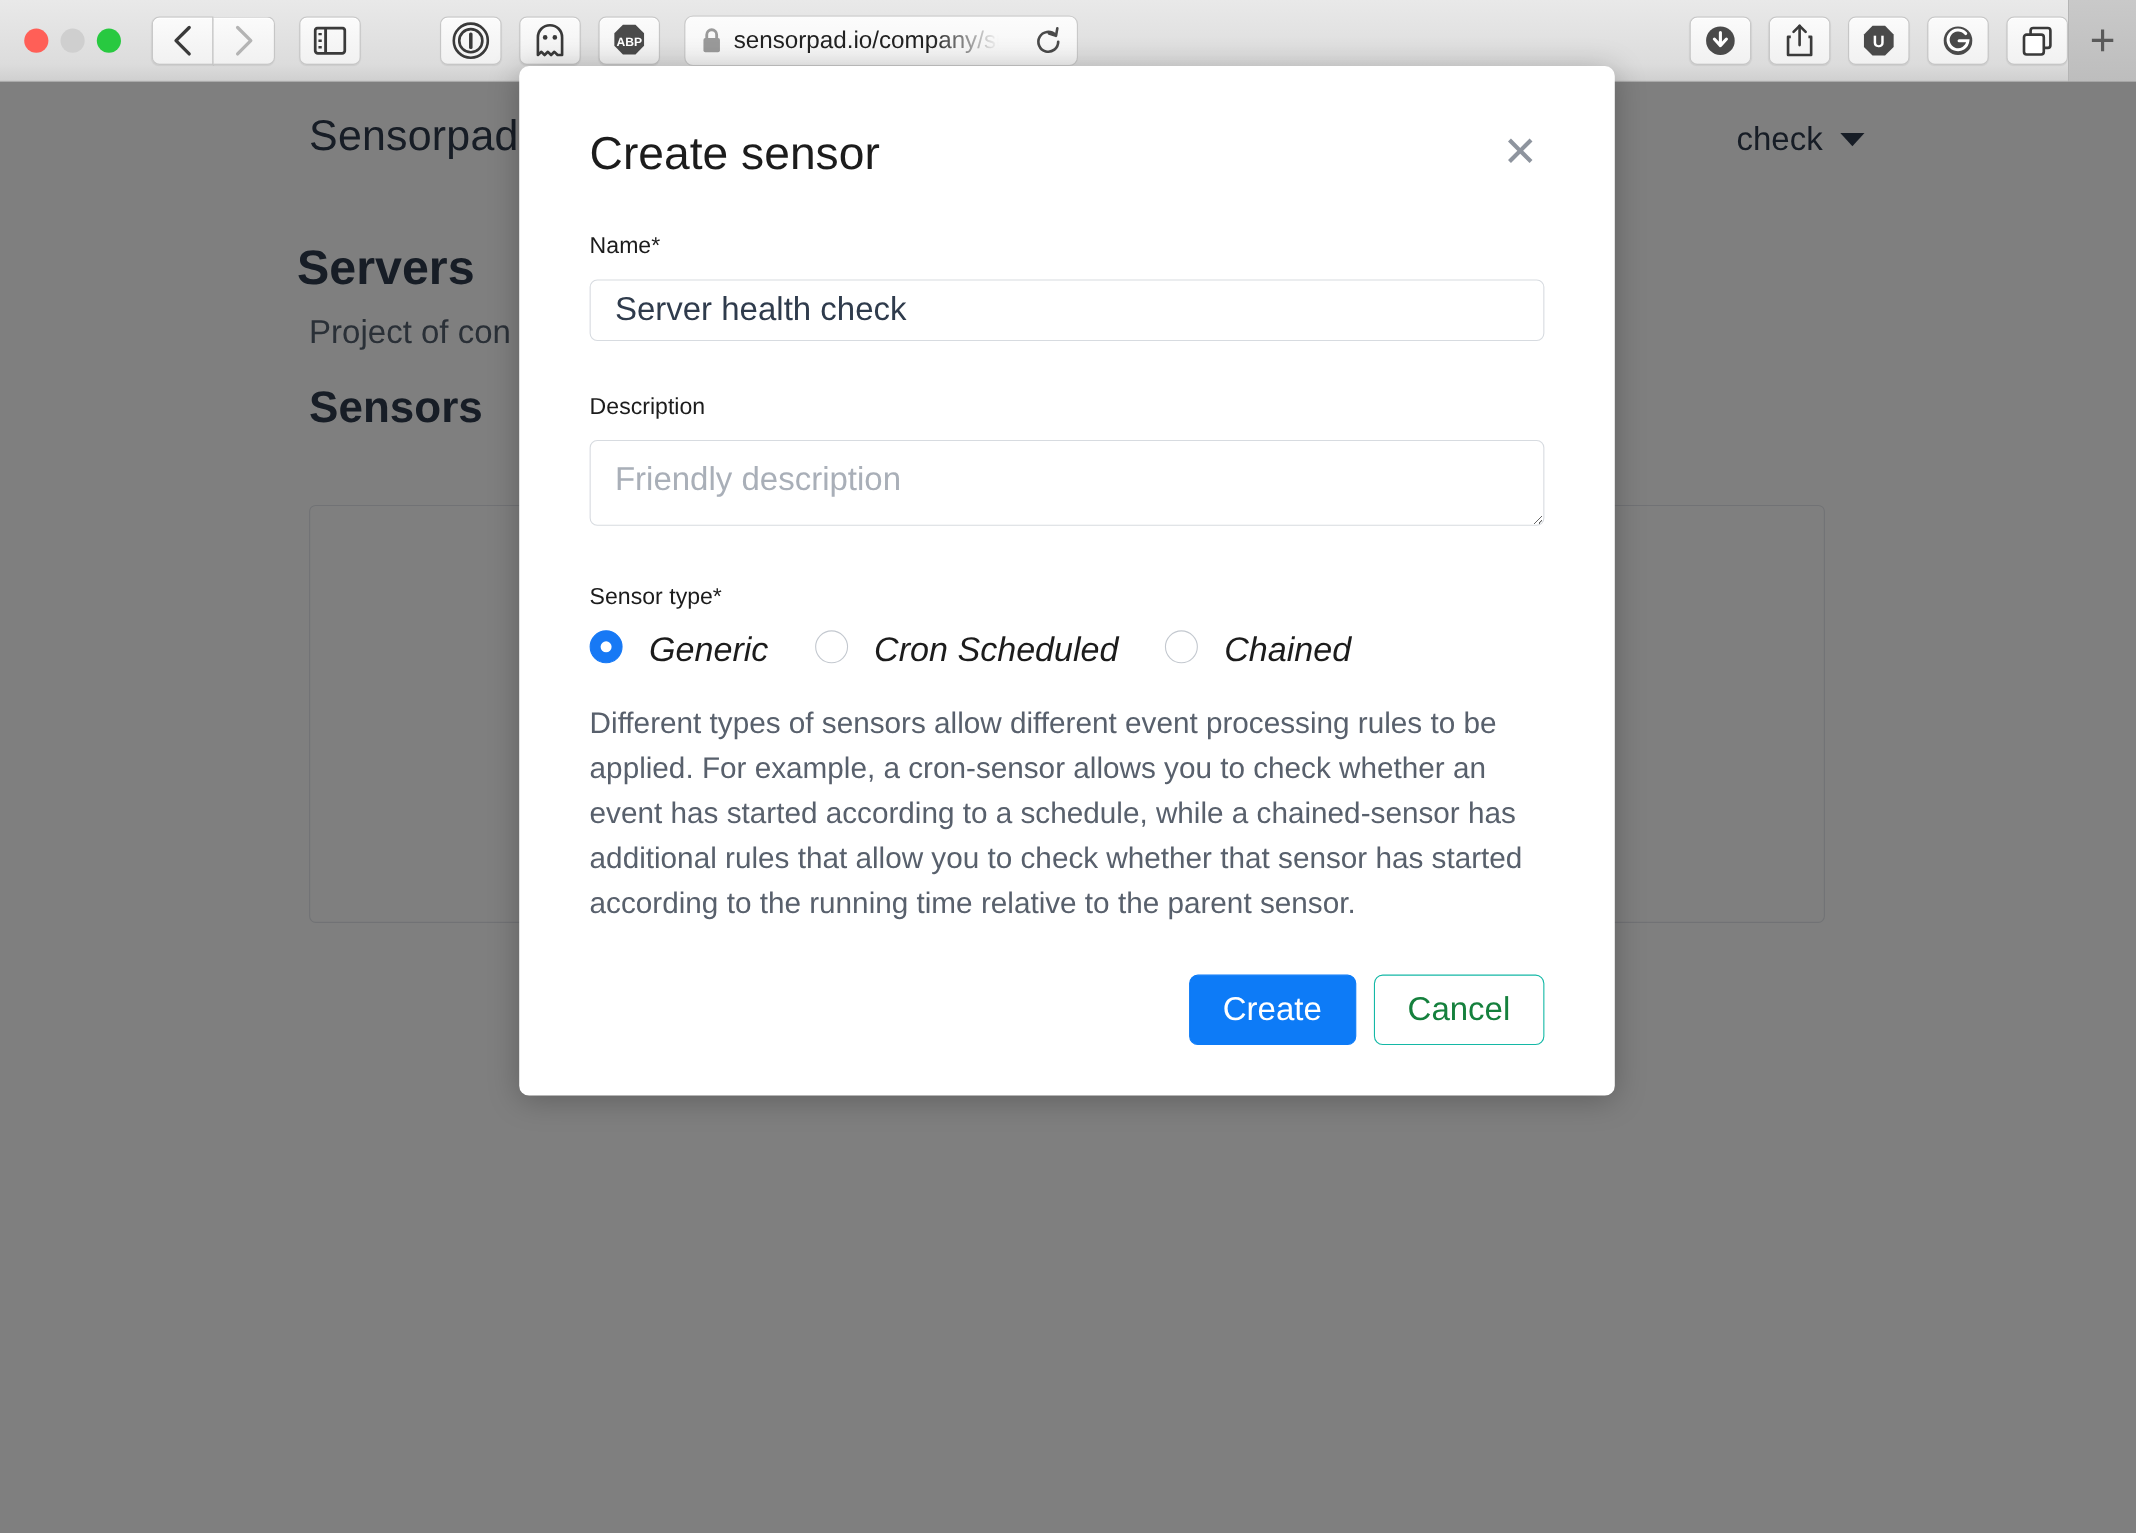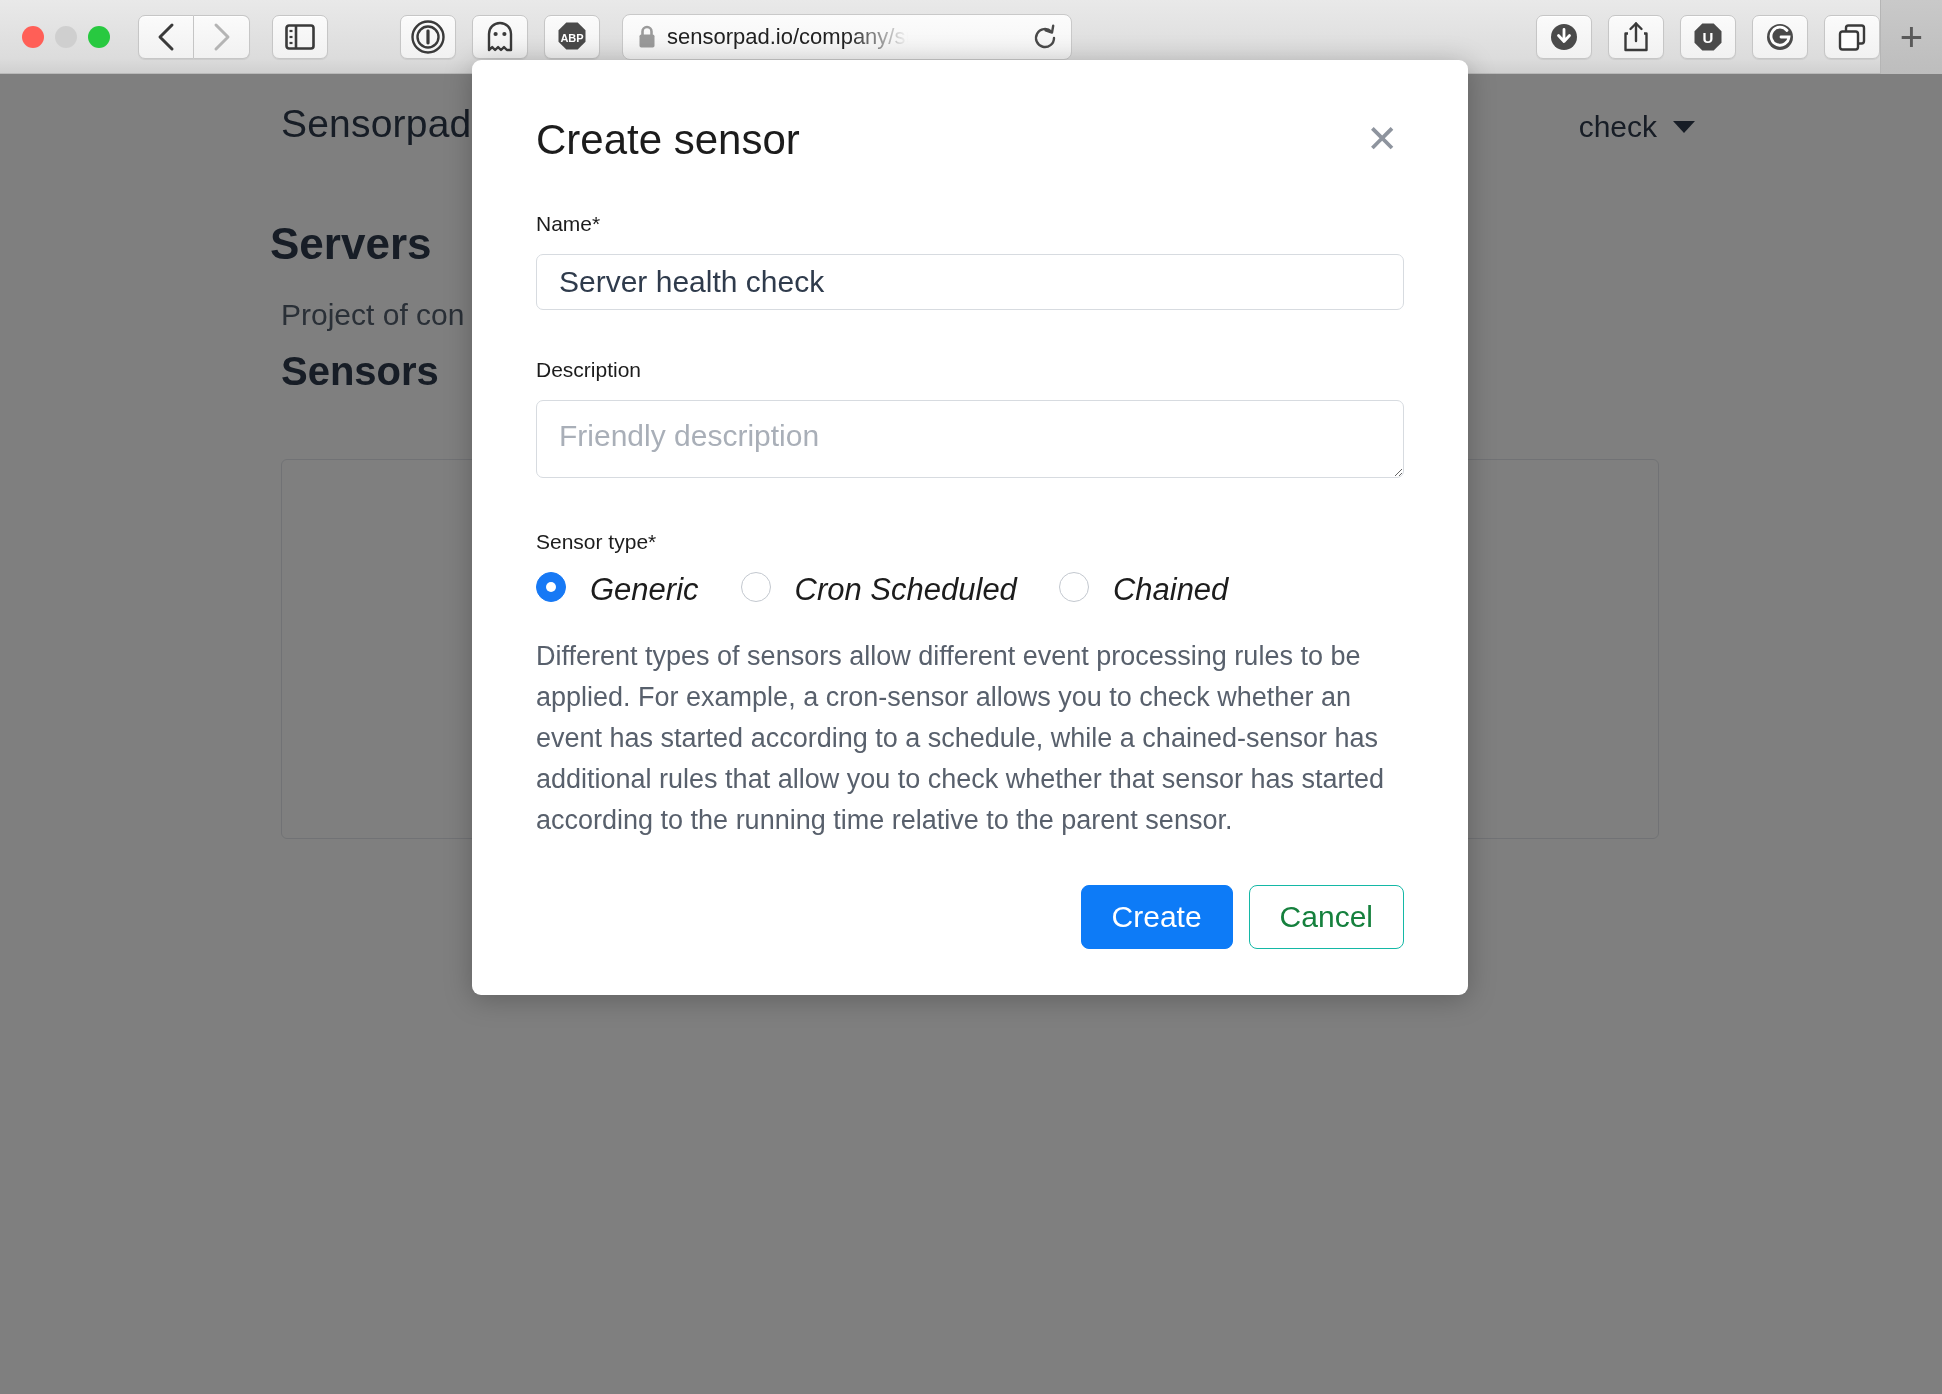--- a/index.html
+++ b/index.html
@@ -36,21 +36,21 @@
   .navgroup .chrome-btn { border-radius: 0; }
   .navgroup .chrome-btn:first-child { border-radius: 7px 0 0 7px; }
   .navgroup .chrome-btn:last-child { border-radius: 0 7px 7px 0; border-left: none; }
   .sidebar-btn { margin-left: 22px; }
 
   .ext-group { display: flex; gap: 16px; margin-left: 72px; }
   .dark-glyph { width: 34px; height: 34px; display:block; }
 
   .urlbar {
     margin-left: 22px;
-    width: 450px; height: 46px;
+    width: 358px; height: 46px;
     background: linear-gradient(to bottom,#fcfcfc,#f4f4f4);
     border: 1px solid #c9c9c9;
     border-radius: 8px;
     display: flex; align-items: center;
     padding: 17px 14px;
     position: relative;
     overflow: hidden;
   }
   .lock { margin-right: 10px; flex: none; }
   .url-text {
@@ -90,21 +90,21 @@
     width: 0; height: 0;
     border-left: 11px solid transparent;
     border-right: 11px solid transparent;
     border-top: 12px solid #2f3b4c;
   }
   .h1 {
     position: absolute; left: 270px; top: 145px;
     font-size: 44px; color: #2f3b4c; font-weight: 700;
   }
   .sub {
-    position: absolute; left: 281px; top: 224px;
+    position: absolute; left: 281px; top: 212px;
     font-size: 30px; color: #55606f;
   }
   .h2 {
     position: absolute; left: 281px; top: 275px;
     font-size: 40px; color: #2f3b4c; font-weight: 700;
   }
   .empty-card {
     position: absolute; left: 281px; top: 385px;
     width: 1378px; height: 380px;
     border: 1px solid #e2e5ea;

